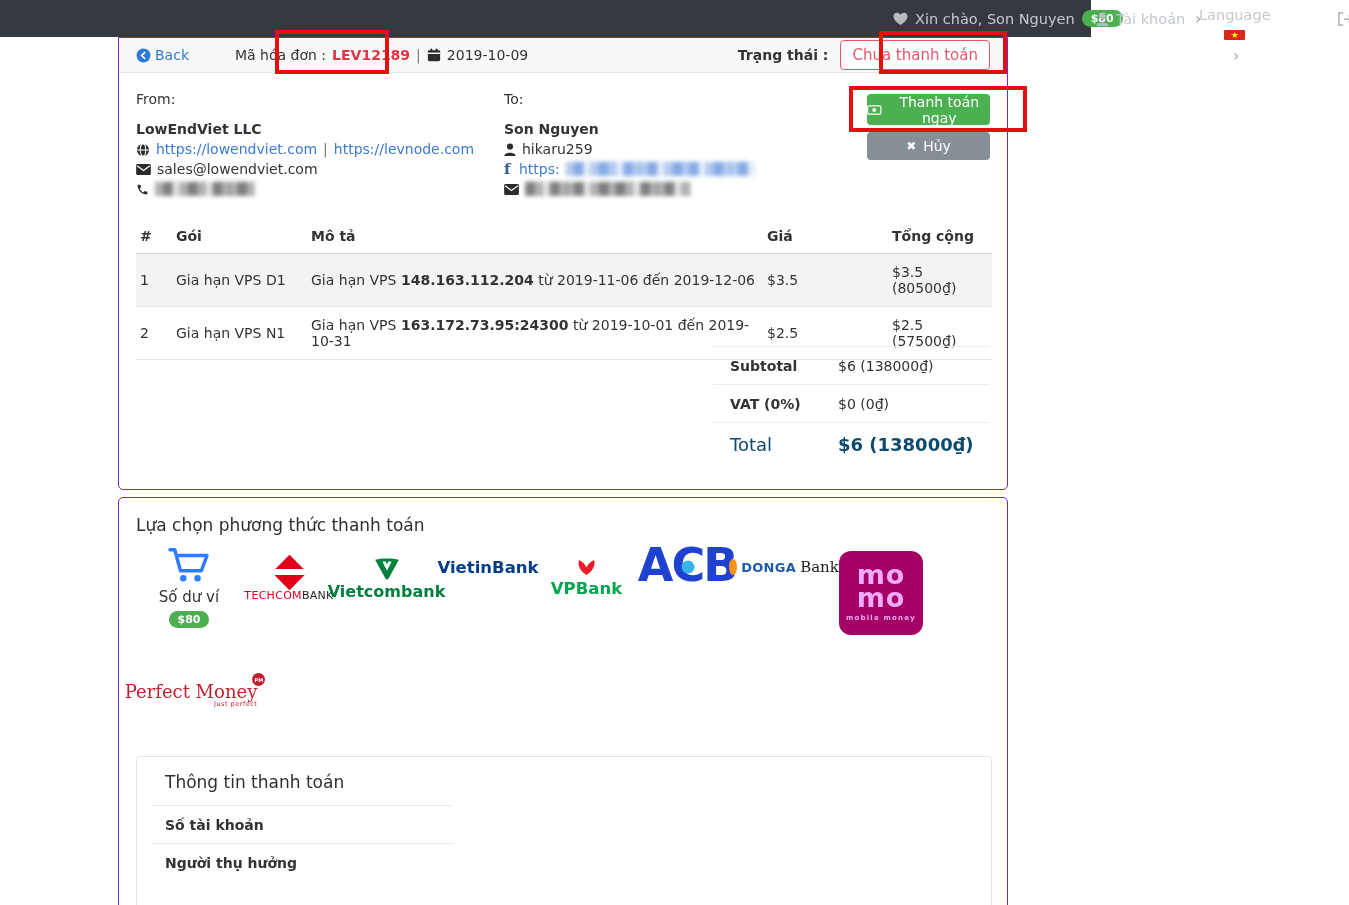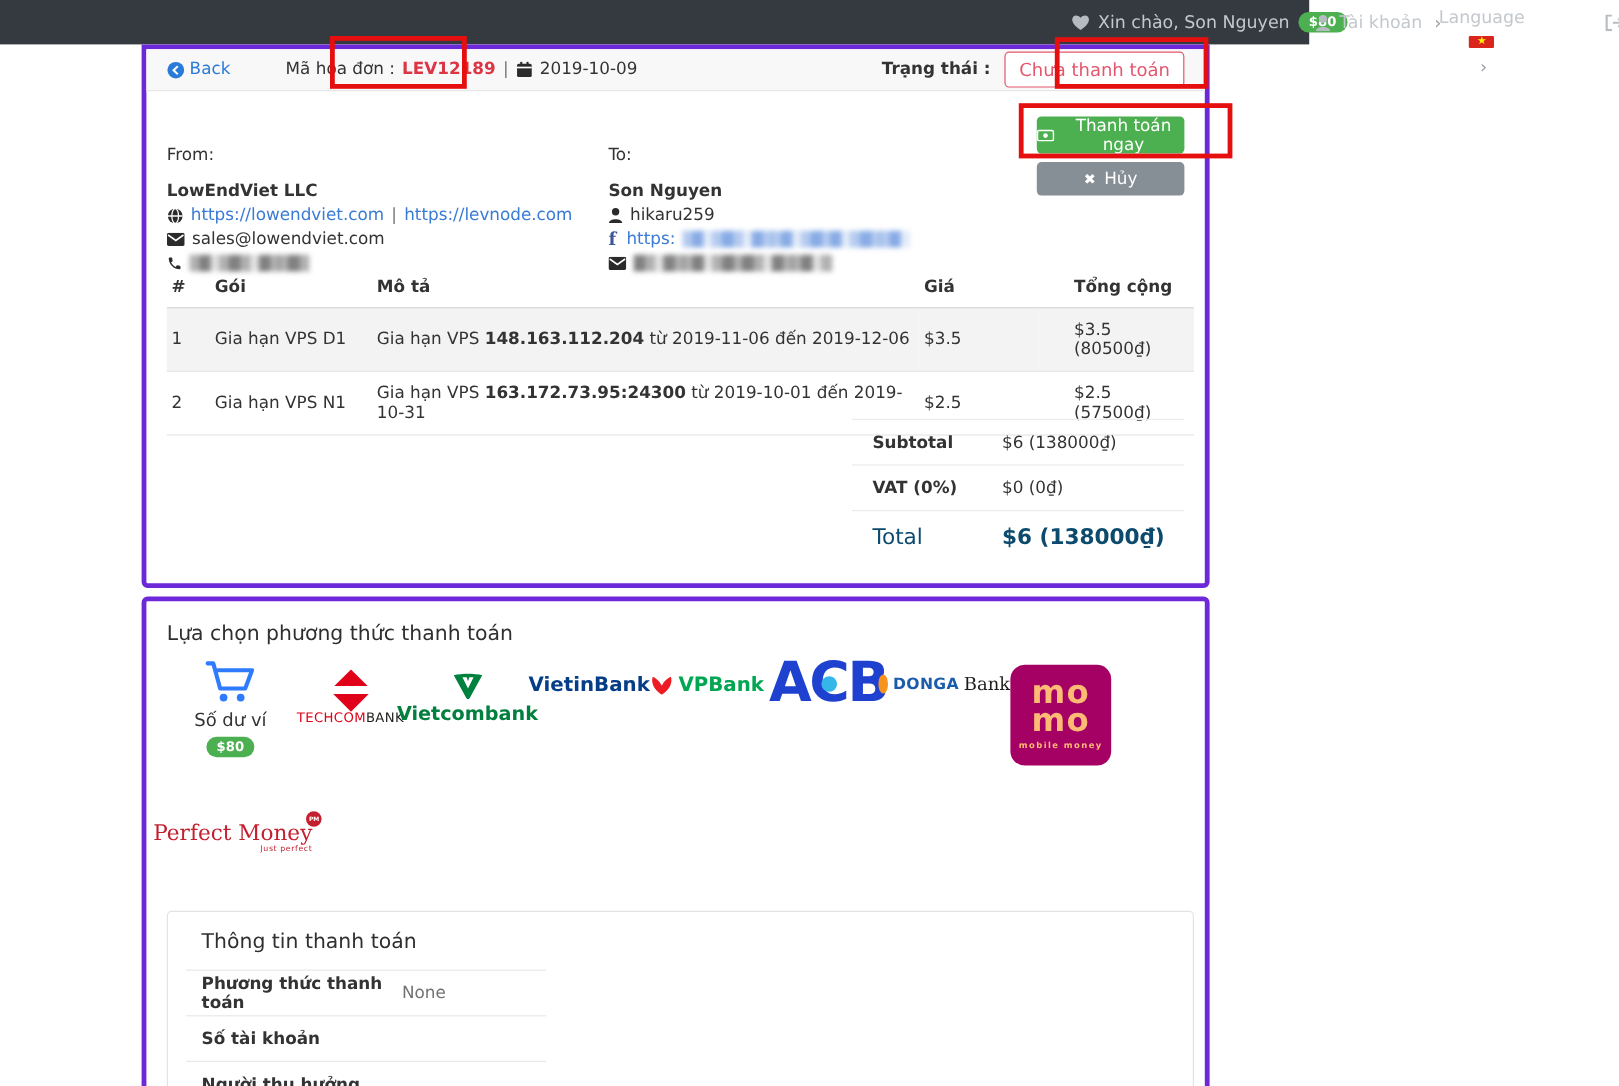--- a/index.html
+++ b/index.html
@@ -15,38 +15,38 @@
   .navbar { position:absolute; left:0; top:0; width:1091px; height:37px;
     background:#343a40; color:#c3c8cd; font-size:14.5px; }
   .nav-item { position:absolute; top:0; height:37px; display:flex; align-items:center; gap:7px; cursor:pointer; white-space:nowrap; }
   .pill { background:#4caf50; color:#fff; font-size:11px; font-weight:bold;
     padding:2px 9px; border-radius:10px; }
   .chev { color:#9aa0a6; font-size:15px; margin-left:3px; }
   .flag { width:21px; height:14px; background:#da251d; display:inline-flex;
     align-items:center; justify-content:center; color:#ffef00; font-size:9px; border-radius:1px; }
 
   
-  .card { position:absolute; background:#fff; border:4px solid #6d28d9; border-radius:5px; }
+  .card { position:absolute; background:#fff; border:1px solid #6d28d9; border-radius:5px; }
   #invoice-card { left:118px; top:37px; width:890px; height:453px; border-top-left-radius:0; border-top-right-radius:0; }
   #payment-card { left:118px; top:497px; width:890px; height:440px; }
 
   
   .inv-header { position:relative; height:35px; background:#f8f8f8;
     border-bottom:1px solid #e7e7e7; display:flex; align-items:center; padding:0 17px; }
   .back-link { color:#2a7bd8; display:flex; align-items:center; gap:4px; text-decoration:none; cursor:pointer; }
   .inv-code-group { margin-left:46px; display:flex; align-items:center; gap:6px; }
   .inv-code { color:#dc3545; font-weight:bold; }
   .sep { color:#777; }
   .status-group { margin-left:auto; display:flex; align-items:center; gap:12px; }
   .status-label { font-weight:bold; }
   .status-badge { border:1px solid #e4566e; color:#e4566e; background:#fff;
     font-size:15px; padding:5px 11px; border-radius:4px; cursor:pointer; }
 
   
-  .party { position:absolute; top:52px; line-height:19px;margin-top:27px; }
+  .party { position:absolute; top:52px; line-height:19px; }
   #from-block { left:17px; width:350px; }
   #to-block { left:385px; width:330px; }
   .party-label { margin-bottom:11px; }
   .party-name { font-weight:bold; margin-bottom:1px; }
   .party-line { display:flex; align-items:center; gap:6px; margin-top:1px; }
   a.link { color:#3a7bd5; text-decoration:none; cursor:pointer; }
   .blurred { filter:blur(2.2px); color:#666; font-size:12px; letter-spacing:-1px; }
   .blurred.blue { color:#6f9ae0; }
   .fb-f { color:#3b5998; font-weight:bold; font-family:"DejaVu Serif",serif; font-size:15px; width:9px; display:inline-block; }
 
@@ -84,34 +84,34 @@
   .tcb-diamond { width:25px; height:25px; margin-bottom:4px; transform:rotate(45deg);
     background:linear-gradient(135deg,#e0001a 40%,#fff 40%,#fff 58%,#e0001a 58%); }
   .tcb-text { font-size:11px; font-weight:normal; letter-spacing:.3px; }
   .tcb-red { color:#e0001a; } .tcb-black { color:#1d1d1b; }
   #m-vietcombank { left:215px; top:60px; width:105px; }
   .vcb-text { color:#007f3e; font-weight:bold; font-size:16px; margin-top:2px; }
   #m-vietinbank { left:320px; top:60px; width:100px; flex-direction:row; gap:2px; }
   .vtb-text { color:#053e87; font-weight:bold; font-size:16.5px; }
   .vtb-circle { width:15px; height:15px; border-radius:50%;
     background:linear-gradient(135deg,#d93a35 50%,#1a4fa0 50%); margin-top:-8px; }
-  #m-vpbank { left:420px; top:60px; width:95px; flex-direction:row; gap:4px; }
+  #m-vpbank { left:420px; top:60px; width:95px; flex-direction:column; gap:4px; }
   .vpb-text { color:#00a651; font-weight:bold; font-size:16.5px; }
   #m-acb { left:518px; top:44px; width:100px; }
   .acb-text { color:#1f41d0; font-weight:800; font-size:46px; letter-spacing:-2px; line-height:1; }
   .acb-c { position:relative; display:inline-block; }
   .acb-dot { position:absolute; left:52%; top:55%; transform:translate(-50%,-50%);
     width:13px; height:13px; border-radius:50%; background:#35b6e9; }
   #m-donga { left:615px; top:60px; width:100px; flex-direction:row; gap:4px; }
   .dab-knot { width:16px; height:16px; border:4.5px solid #f7941d; border-radius:50%; }
   .dab-text1 { color:#1b5cab; font-weight:bold; font-size:13px; letter-spacing:.3px; }
   .dab-text2 { color:#1d1d1b; font-size:15px; font-family:"DejaVu Serif",serif; }
   #m-momo { left:720px; top:53px; width:84px; }
   .momo-square { width:84px; height:84px; background:#a50064; border-radius:12px;
-    display:flex; flex-direction:column; align-items:center; justify-content:center; color:#fdba74; }
+    display:flex; flex-direction:column; align-items:center; justify-content:center; color:#f0abfc; }
   .momo-mo { font-weight:800; font-size:27px; line-height:.82; letter-spacing:1px; }
   .momo-tag { font-size:7px; letter-spacing:1.2px; margin-top:5px; font-weight:bold; }
   #m-perfectmoney { left:22px; top:183px; width:100px; }
   .pm-logo-wrap { position:relative; }
   .pm-text { color:#c31f2e; font-family:"DejaVu Serif",serif; font-size:18px; white-space:nowrap; }
   .pm-tag { color:#c31f2e; font-size:6.5px; letter-spacing:.5px; text-align:right; margin-top:-2px; }
   .pm-badge { position:absolute; right:-8px; top:-8px; width:13px; height:13px; border-radius:50%;
     background:#c31f2e; color:#fff; font-size:5px; font-weight:bold;
     display:flex; align-items:center; justify-content:center; }
 
@@ -364,24 +364,20 @@
     <div class="pm-logo-wrap">
       <div class="pm-text">Perfect Money</div>
       <div class="pm-tag">Just perfect</div>
       <div class="pm-badge">PM</div>
     </div>
   </div>
 
   <div id="info-card">
     <div class="info-title">Thông tin thanh toán</div>
     <div class="info-row">
-      <span class="info-label">Phương thức thanh toán</span>
-      <span class="info-value">None</span>
-    </div>
-    <div class="info-row">
       <span class="info-label">Số tài khoản</span>
       <span class="info-value"></span>
     </div>
     <div class="info-row">
       <span class="info-label">Người thụ hưởng</span>
       <span class="info-value"></span>
     </div>
   </div>
 </section>
 

